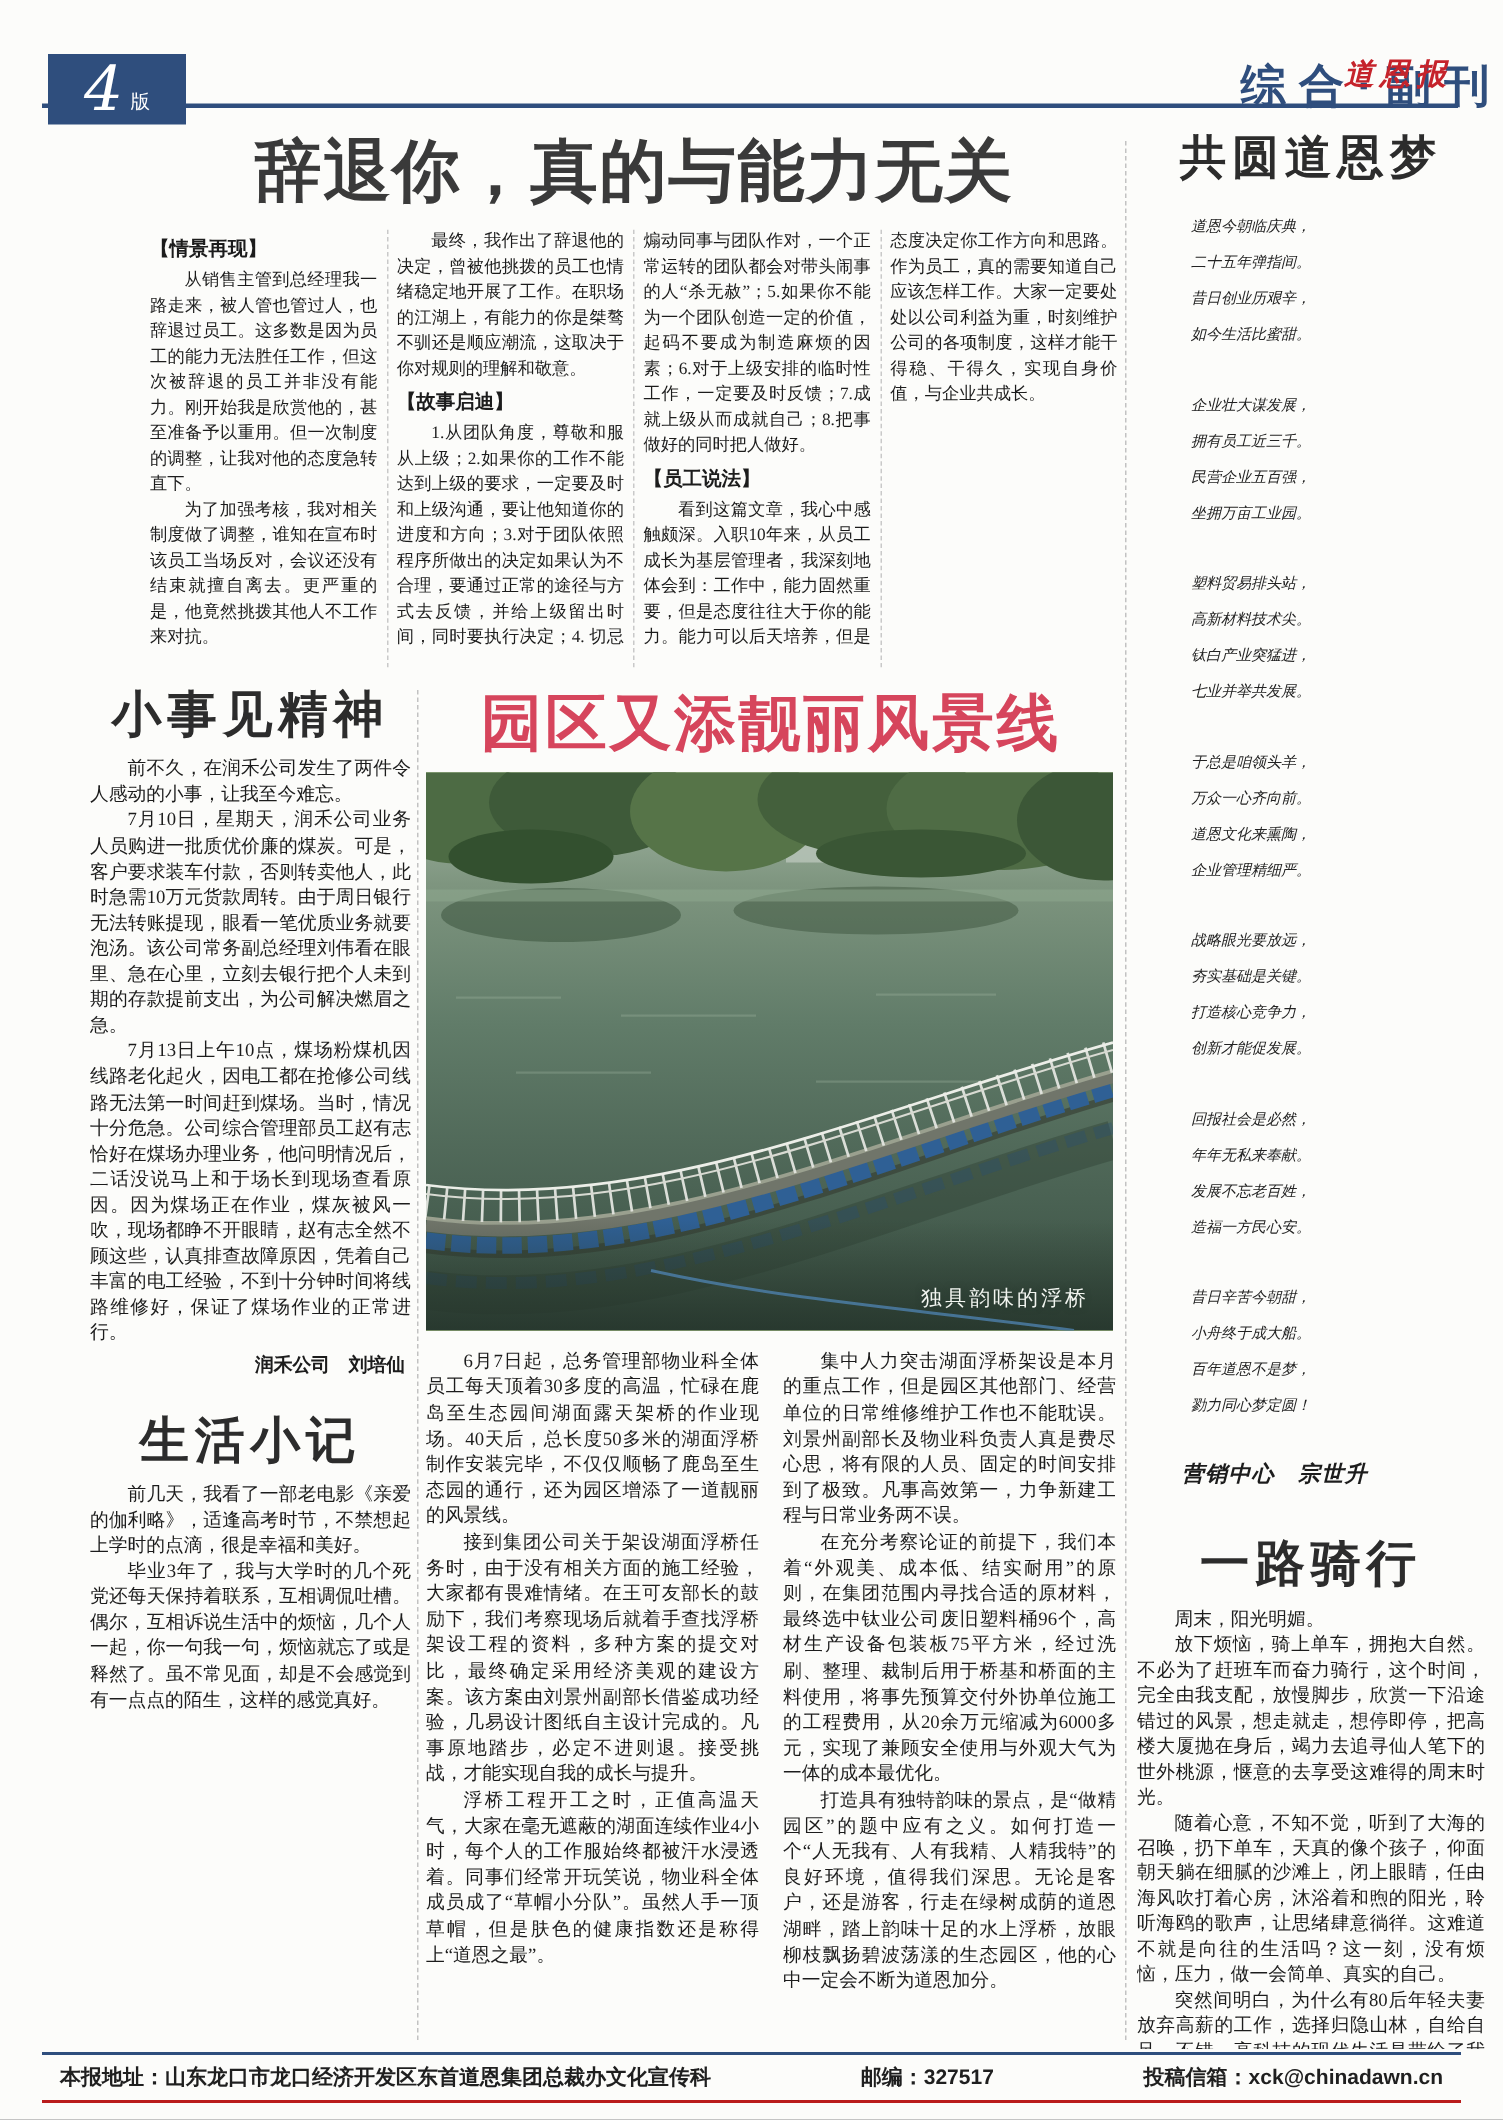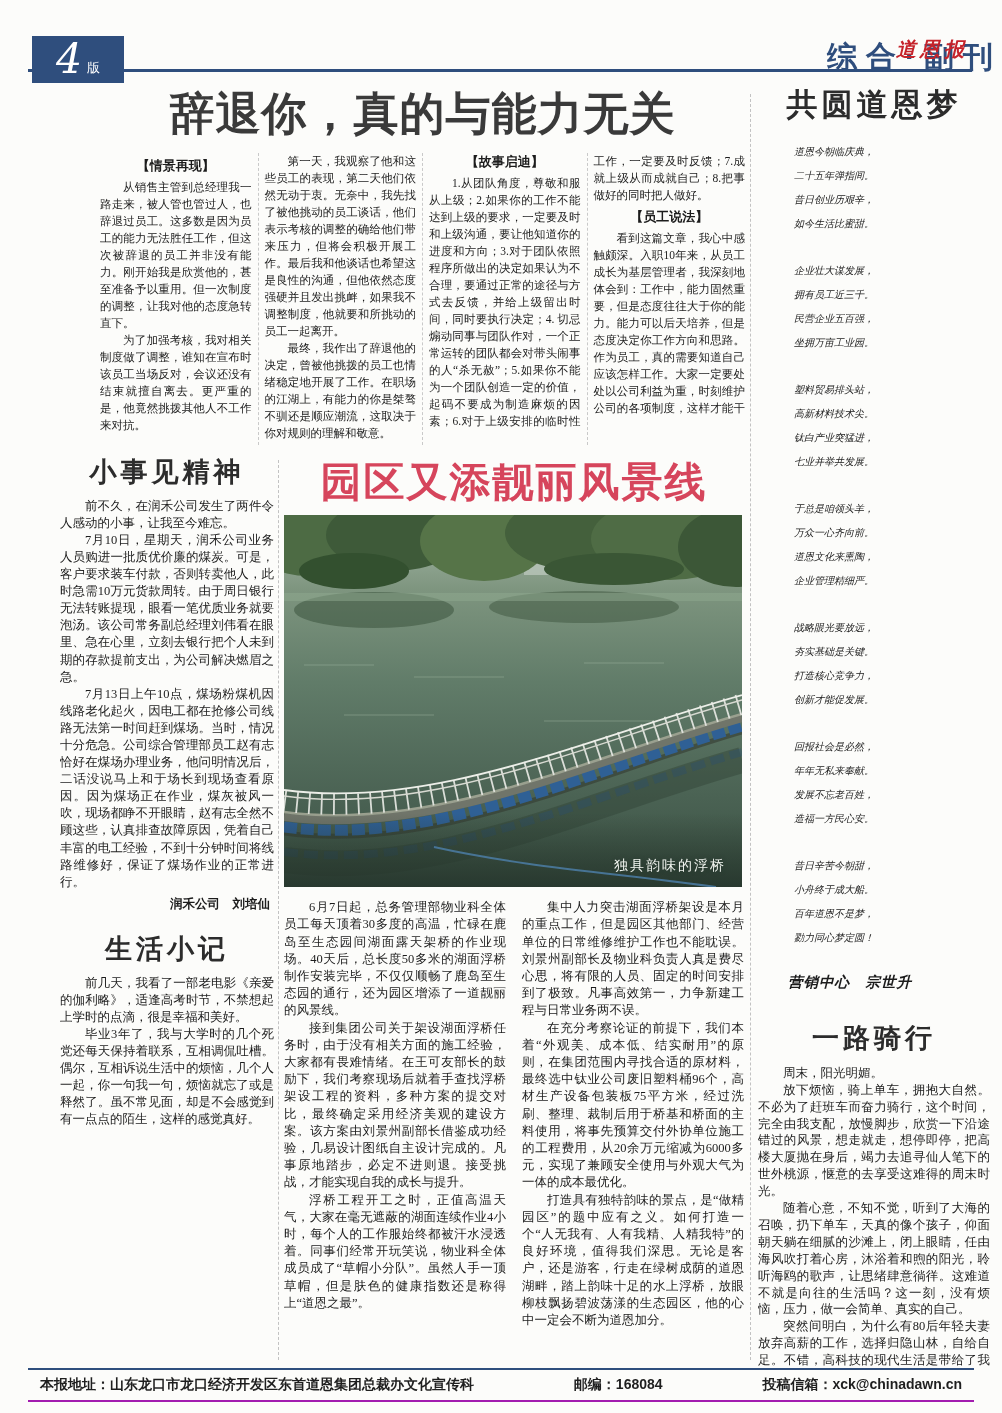--- a/index.html
+++ b/index.html
@@ -16,30 +16,30 @@
             font-family:"Liberation Sans",sans-serif;font-weight:bold;font-size:30px;
             letter-spacing:9px;color:#2f4e7d;}
   .masthead{position:absolute;top:36px;right:34px;font-size:20px;font-weight:bold;color:#c5232b;
             font-family:Liberation Sans, sans-serif;letter-spacing:4px;font-style:italic;}
 
   
   p.para{margin:0;text-indent:2em;}
   .byline{text-align:right;font-weight:bold;padding-right:4px;margin-top:5px;font-size:12.5px;
           font-family:"Liberation Sans",sans-serif;}
   .block-title{text-align:center;font-family:"Liberation Sans",sans-serif;font-weight:bold;
-          font-size:27px;color:#2c2c2c;letter-spacing:4px;line-height:1.1;}
+          font-size:33px;color:#2c2c2c;letter-spacing:4px;line-height:1.1;}
 
   
   .main-article{position:absolute;left:100px;top:88px;width:645px;height:364px;}
   .main-title{text-align:center;font-family:"Liberation Sans",sans-serif;font-weight:bold;
           font-size:45px;color:#3a3a3a;letter-spacing:1px;line-height:1.15;}
   .main-body{margin-top:13px;height:292px;overflow:hidden;column-count:4;column-gap:13px;
           column-rule:1px dashed #c9c9c9;column-fill:auto;font-size:11.5px;line-height:17px;
           text-align:justify;}
-  .sec-head{text-align:center;font-weight:bold;font-size:13px;margin:4px 0 5px;}
+  .sec-head{text-align:left;font-weight:bold;font-size:13px;margin:4px 0 5px;}
 
   
   .left-rail{position:absolute;left:60px;top:458px;width:214px;height:905px;overflow:hidden;}
   .rail-body{font-size:12.5px;line-height:17.1px;text-align:justify;margin-top:10px;}
   .life-title{margin-top:22px;}
 
   
   .center-col{position:absolute;left:284px;top:460px;width:460px;height:903px;overflow:hidden;}
   .red-title{text-align:center;font-family:"Liberation Sans",sans-serif;font-weight:bold;
           font-size:41px;color:#d6455c;letter-spacing:2px;line-height:1.1;}
@@ -58,21 +58,21 @@
         font-family:"DejaVu Serif",serif;color:#222;}
   .stanza{margin-bottom:23px;}
   .poem-byline{margin:6px 0 0 30px;font-weight:bold;font-family:"Liberation Sans",sans-serif;
         font-size:14.5px;letter-spacing:1px;font-style:italic;}
   .riding-title{margin-top:32px;}
   .riding-body{margin-top:11px;font-size:12.5px;line-height:16.9px;text-align:justify;}
 
   
   .divider-v{position:absolute;width:0;border-left:1px dashed #c2c2c2;}
   .footer{position:absolute;left:28px;right:28px;top:1368px;height:30px;
-          border-top:2px solid #2f4e7d;border-bottom:2px solid #a21caf;
+          border-top:2px solid #2f4e7d;border-bottom:2px solid #b91c1c;
           display:flex;align-items:center;justify-content:space-between;padding:0 12px;
           font-weight:bold;font-size:14px;font-family:"Liberation Sans",sans-serif;color:#1f1f1f;}
 </style>
 </head>
 <body>
 
 <div class="page">
 
   <div class="hdr-rule"></div>
   <div class="page-box">
@@ -81,21 +81,20 @@
   </div>
   <div class="section-title">综合·副刊</div>
   <div class="masthead">道恩报</div>
 
   <div class="main-article">
     <div class="main-title">辞退你，真的与能力无关</div>
     <div class="main-body">
       <div class="sec-head">【情景再现】</div>
       <p class="para">从销售主管到总经理我一路走来，被人管也管过人，也辞退过员工。这多数是因为员工的能力无法胜任工作，但这次被辞退的员工并非没有能力。刚开始我是欣赏他的，甚至准备予以重用。但一次制度的调整，让我对他的态度急转直下。</p>
       <p class="para">为了加强考核，我对相关制度做了调整，谁知在宣布时该员工当场反对，会议还没有结束就擅自离去。更严重的是，他竟然挑拨其他人不工作来对抗。</p>
-      <p class="para">第一天，我观察了他和这些员工的表现，第二天他们依然无动于衷。无奈中，我先找了被他挑动的员工谈话，他们表示考核的调整的确给他们带来压力，但将会积极开展工作。最后我和他谈话也希望这是良性的沟通，但他依然态度强硬并且发出挑衅，如果我不调整制度，他就要和所挑动的员工一起离开。</p>
       <p class="para">最终，我作出了辞退他的决定，曾被他挑拨的员工也情绪稳定地开展了工作。在职场的江湖上，有能力的你是桀骜不驯还是顺应潮流，这取决于你对规则的理解和敬意。</p>
       <div class="sec-head">【故事启迪】</div>
       <p class="para">1.从团队角度，尊敬和服从上级；2.如果你的工作不能达到上级的要求，一定要及时和上级沟通，要让他知道你的进度和方向；3.对于团队依照程序所做出的决定如果认为不合理，要通过正常的途径与方式去反馈，并给上级留出时间，同时要执行决定；4. 切忌煽动同事与团队作对，一个正常运转的团队都会对带头闹事的人“杀无赦”；5.如果你不能为一个团队创造一定的价值，起码不要成为制造麻烦的因素；6.对于上级安排的临时性工作，一定要及时反馈；7.成就上级从而成就自己；8.把事做好的同时把人做好。</p>
       <div class="sec-head">【员工说法】</div>
       <p class="para">看到这篇文章，我心中感触颇深。入职10年来，从员工成长为基层管理者，我深刻地体会到：工作中，能力固然重要，但是态度往往大于你的能力。能力可以后天培养，但是态度决定你工作方向和思路。作为员工，真的需要知道自己应该怎样工作。大家一定要处处以公司利益为重，时刻维护公司的各项制度，这样才能干得稳、干得久，实现自身价值，与企业共成长。</p>
 
     </div>
   </div>
 
   <div class="left-rail">
@@ -230,17 +229,17 @@
       <p class="para">突然间明白，为什么有80后年轻夫妻放弃高薪的工作，选择归隐山林，自给自足。不错，高科技的现代生活是带给了我们高质量的生活，但是，心与心之间的距离却越来越远。路上的行人越来越少，取代之的是一个个冒着白烟的高科技怪物；公交车上，看吧，人们把微笑都留给了手中那冷冰冰的现代通讯工具；院落里疯跑的孩子们去哪了？哦，他们正在体验足不出户知天下的快感呐。</p>
 
     </div>
   </div>
 
   <div class="divider-v" style="left:278px;top:460px;height:900px;"></div>
   <div class="divider-v" style="left:750px;top:94px;height:1266px;"></div>
 
   <div class="footer">
     <span>本报地址：山东龙口市龙口经济开发区东首道恩集团总裁办文化宣传科</span>
-    <span>邮编：168084</span>
+    <span>邮编：327517</span>
     <span>投稿信箱：xck@chinadawn.cn</span>
   </div>
 
 </div>
 
 </body></html>

